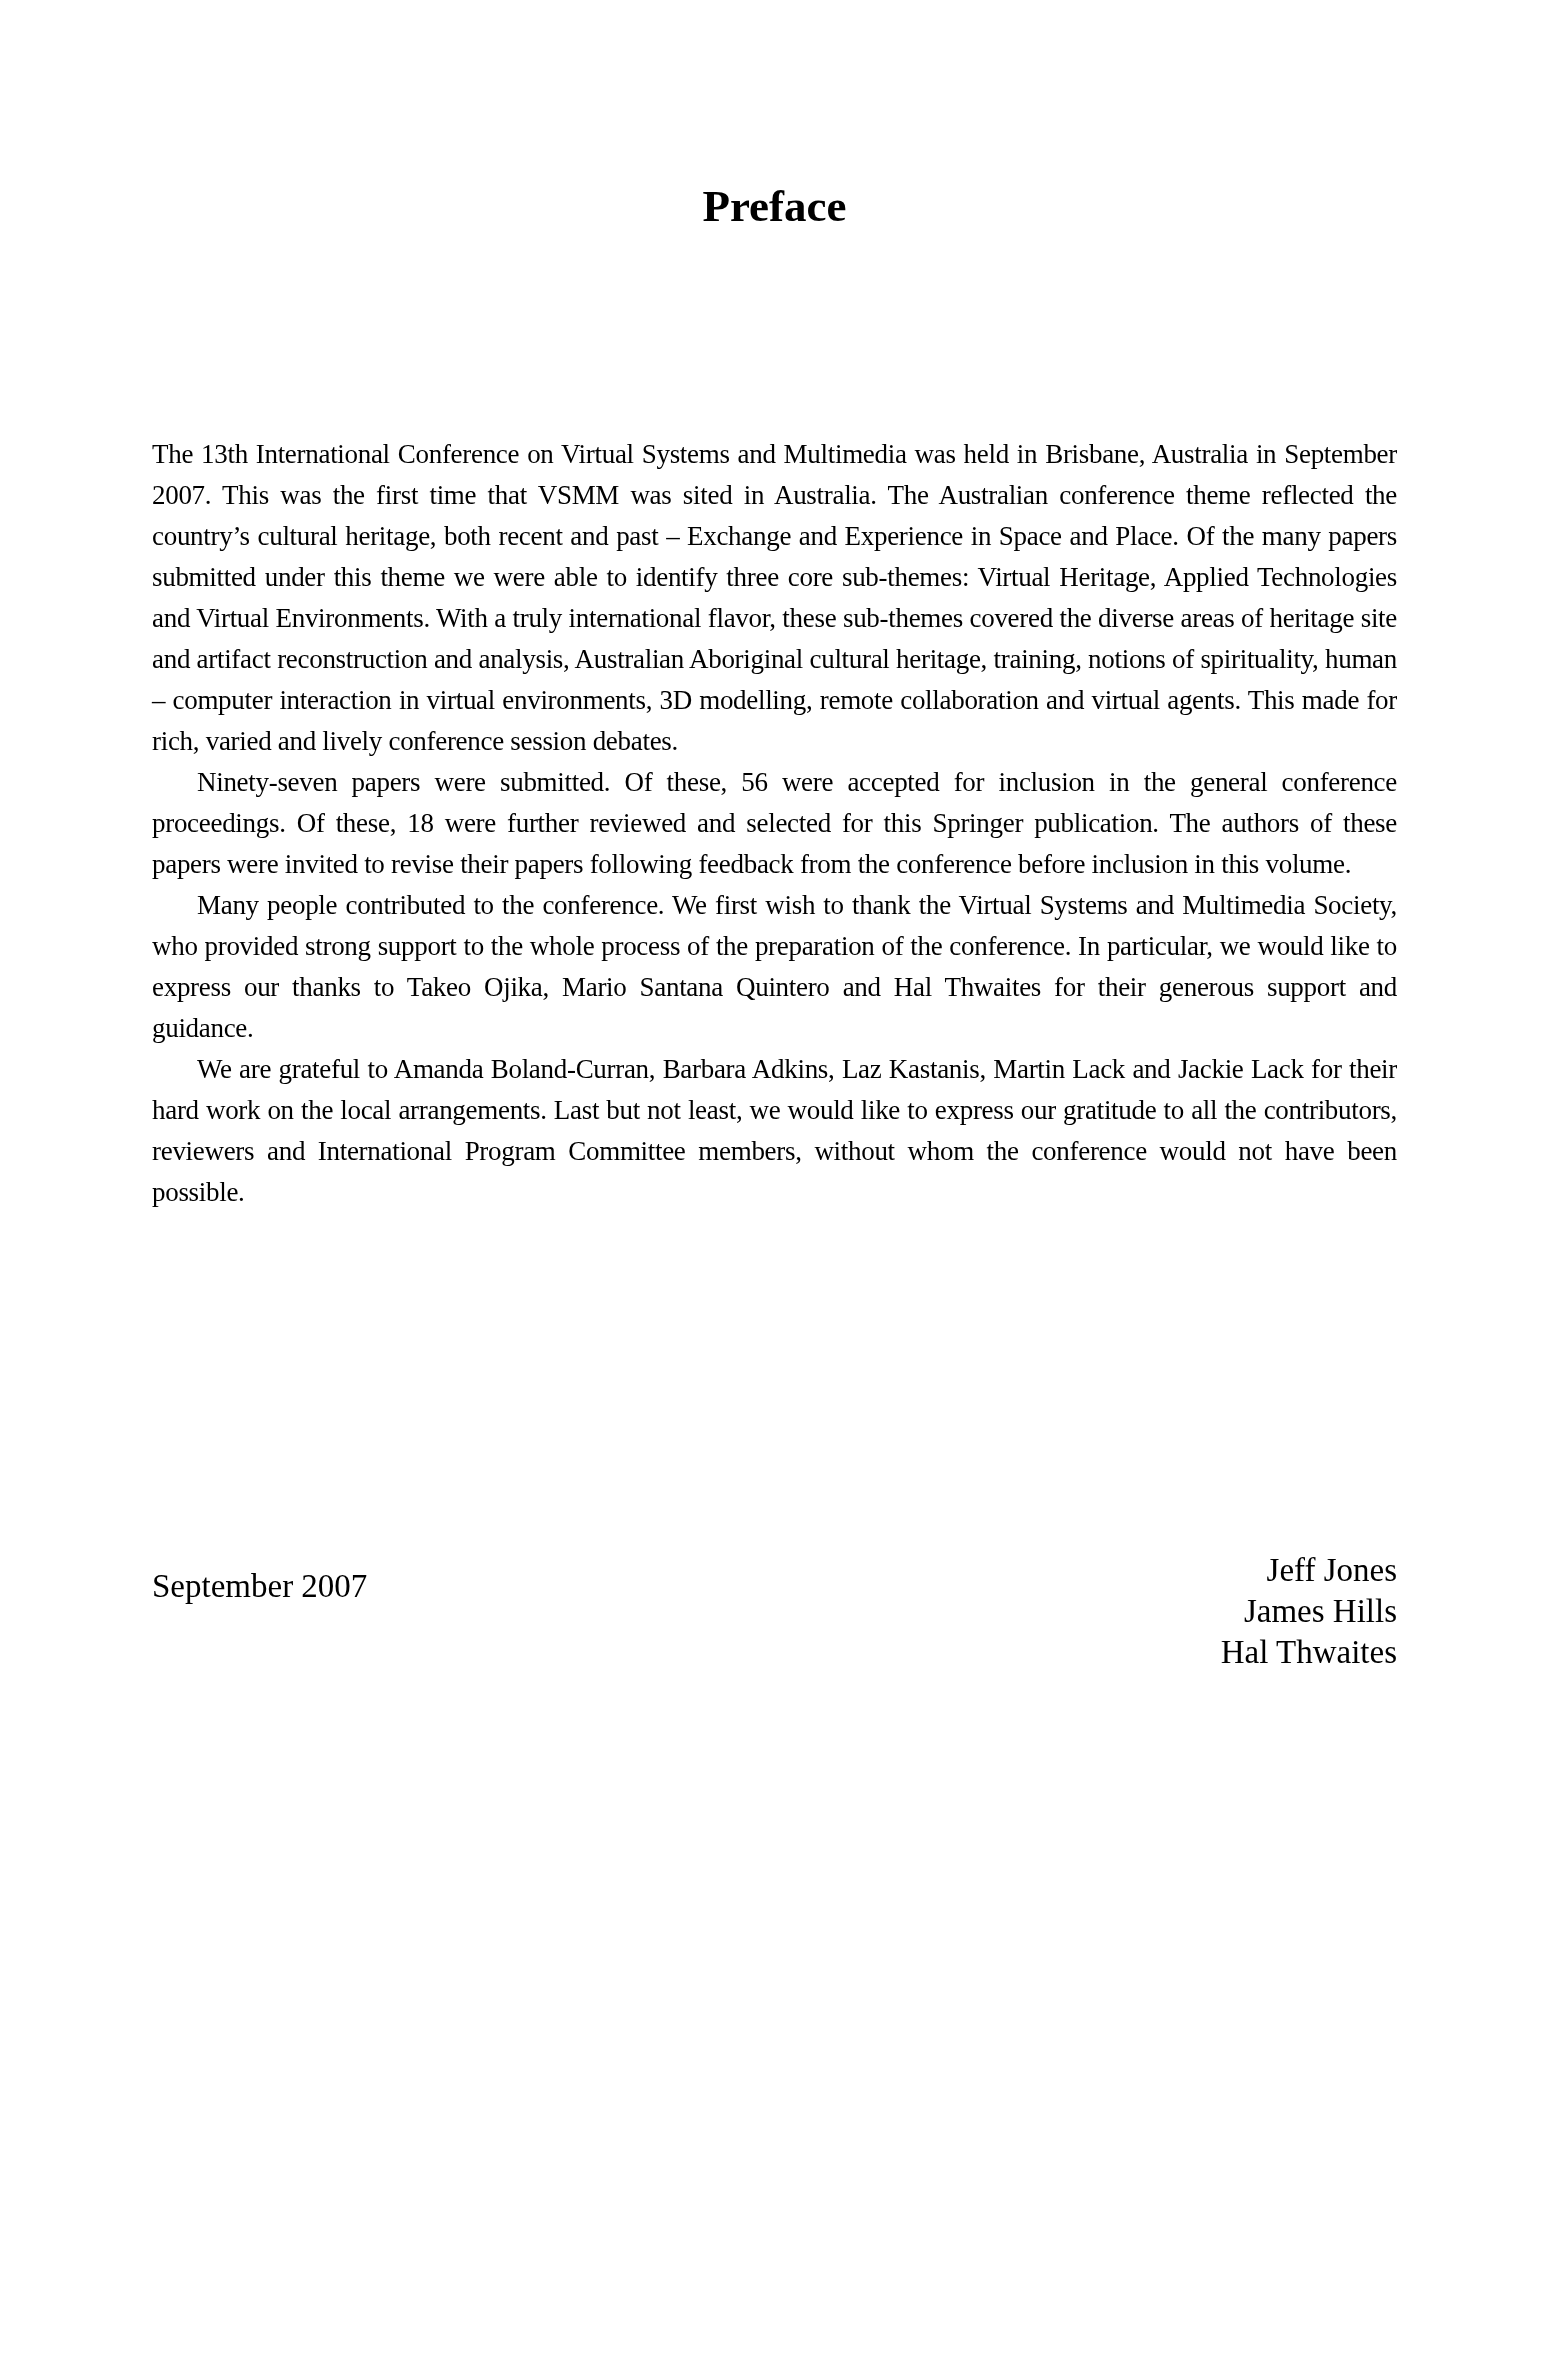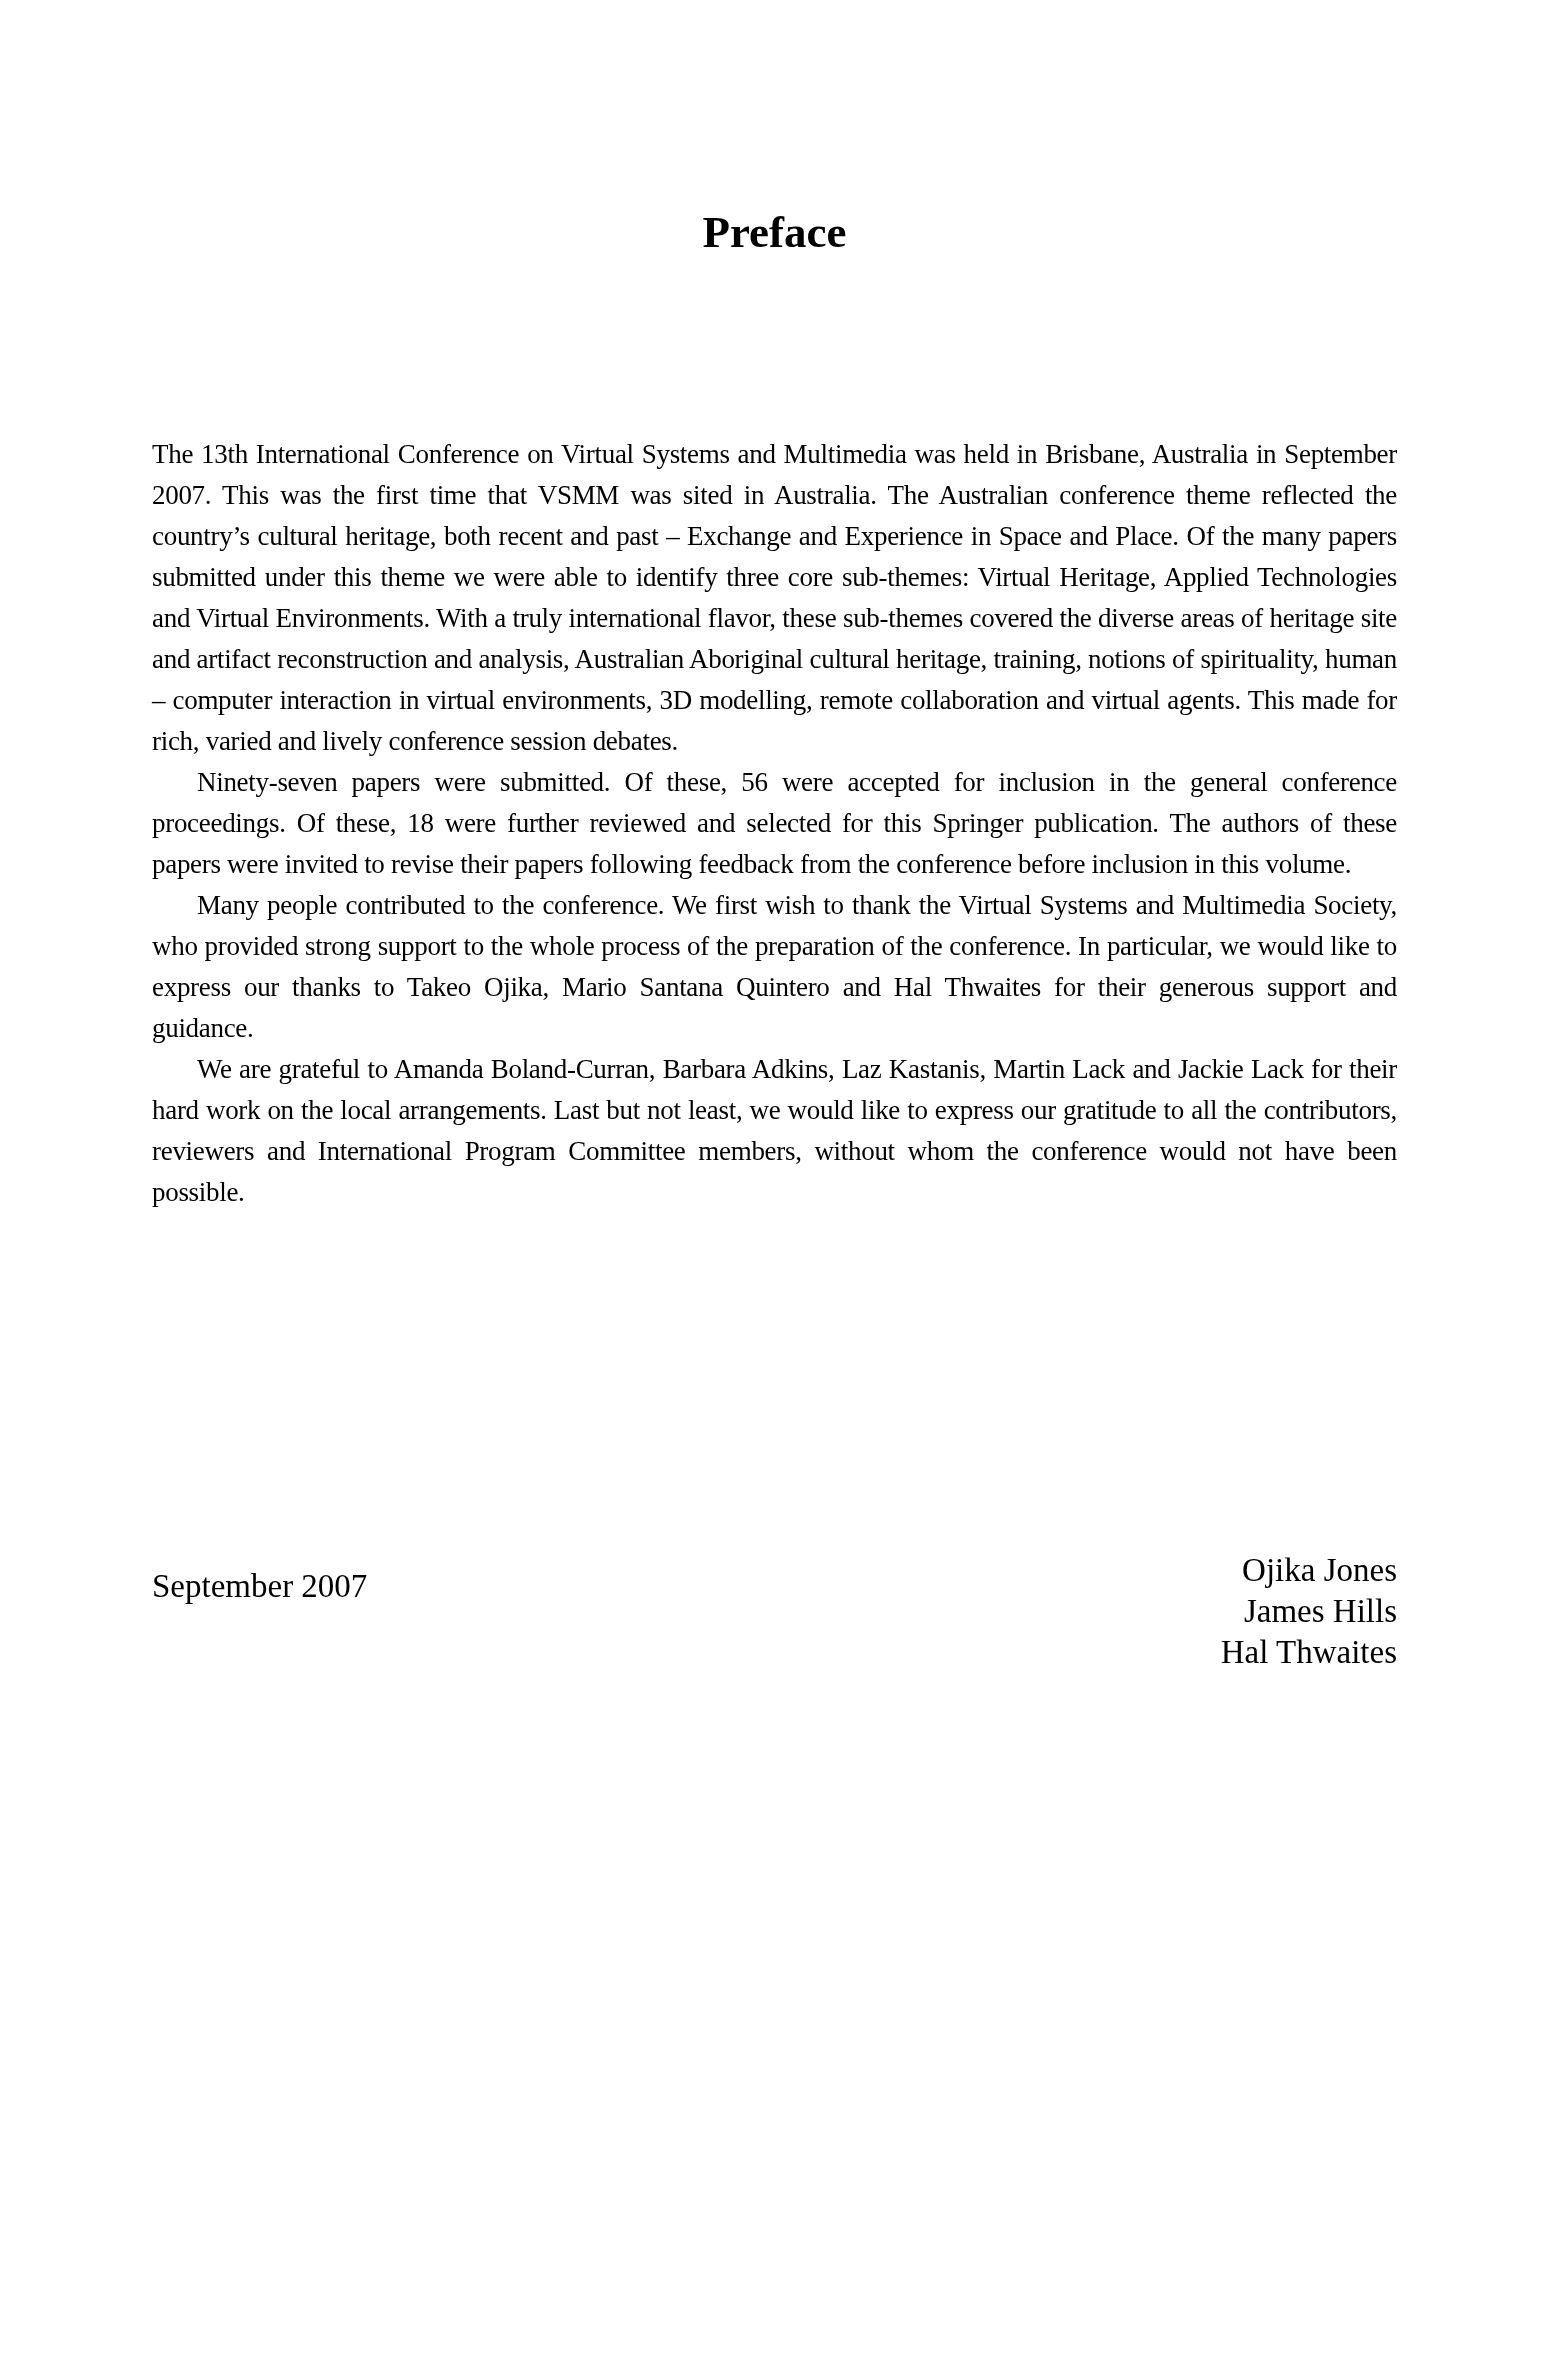--- a/index.html
+++ b/index.html
@@ -20,21 +20,21 @@
     left: 0;
     top: 0;
     width: 1549px;
     height: 2377px;
     background: #ffffff;
   }
   .title {
     position: absolute;
     left: 0;
     width: 1549px;
-    top: 206px;
+    top: 180px;
     text-align: center;
     font-weight: bold;
     font-size: 45px;
     line-height: 52px;
     margin: 0;
   }
   .body-text {
     position: absolute;
     left: 152px;
     width: 1245px;
@@ -90,20 +90,20 @@
   <div class="body-text">
     <p class="para">The 13th International Conference on Virtual Systems and Multimedia was held in Brisbane, Australia in September 2007. This was the first time that VSMM was sited in Australia. The Australian conference theme reflected the country’s cultural heritage, both recent and past – Exchange and Experience in Space and Place. Of the many papers submitted under this theme we were able to identify three core sub-themes: Virtual Heritage, Applied Technologies and Virtual Environments. With a truly international flavor, these sub-themes covered the diverse areas of heritage site and artifact reconstruction and analysis, Australian Aboriginal cultural heritage, training, notions of spirituality, human – computer interaction in virtual environments, 3D modelling, remote collaboration and virtual agents. This made for rich, varied and lively conference session debates.</p>
     <p class="para indent">Ninety-seven papers were submitted. Of these, 56 were accepted for inclusion in the general conference proceedings. Of these, 18 were further reviewed and selected for this Springer publication. The authors of these papers were invited to revise their papers following feedback from the conference before inclusion in this volume.</p>
     <p class="para indent">Many people contributed to the conference. We first wish to thank the Virtual Systems and Multimedia Society, who provided strong support to the whole process of the preparation of the conference. In particular, we would like to express our thanks to Takeo Ojika, Mario Santana Quintero and Hal Thwaites for their generous support and guidance.</p>
     <p class="para indent">We are grateful to Amanda Boland-Curran, Barbara Adkins, Laz Kastanis, Martin Lack and Jackie Lack for their hard work on the local arrangements. Last but not least, we would like to express our gratitude to all the contributors, reviewers and International Program Committee members, without whom the conference would not have been possible.</p>
   </div>
 
   <div class="sig-block">
     <p class="sig-date">September 2007</p>
     <ul class="sig-authors">
-      <li>Ojika Jones</li>
+      <li>Jeff Jones</li>
       <li>James Hills</li>
       <li>Hal Thwaites</li>
     </ul>
   </div>
 
 </div>
 
 
 </body></html>

